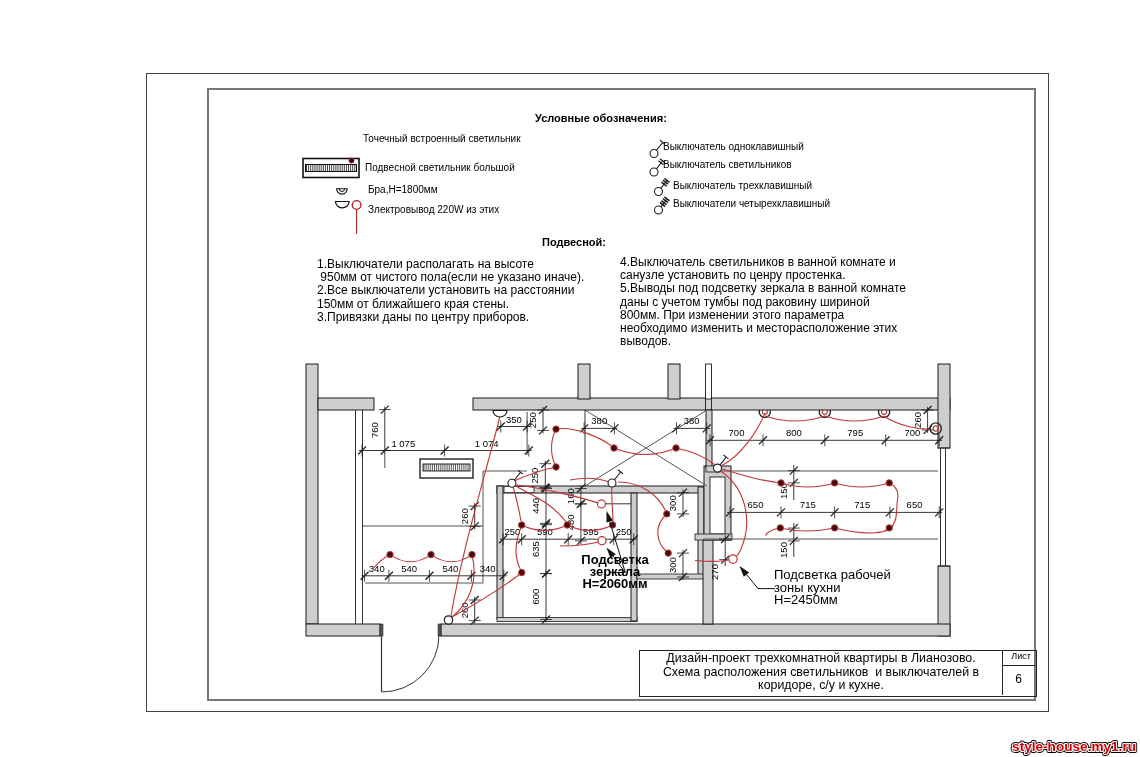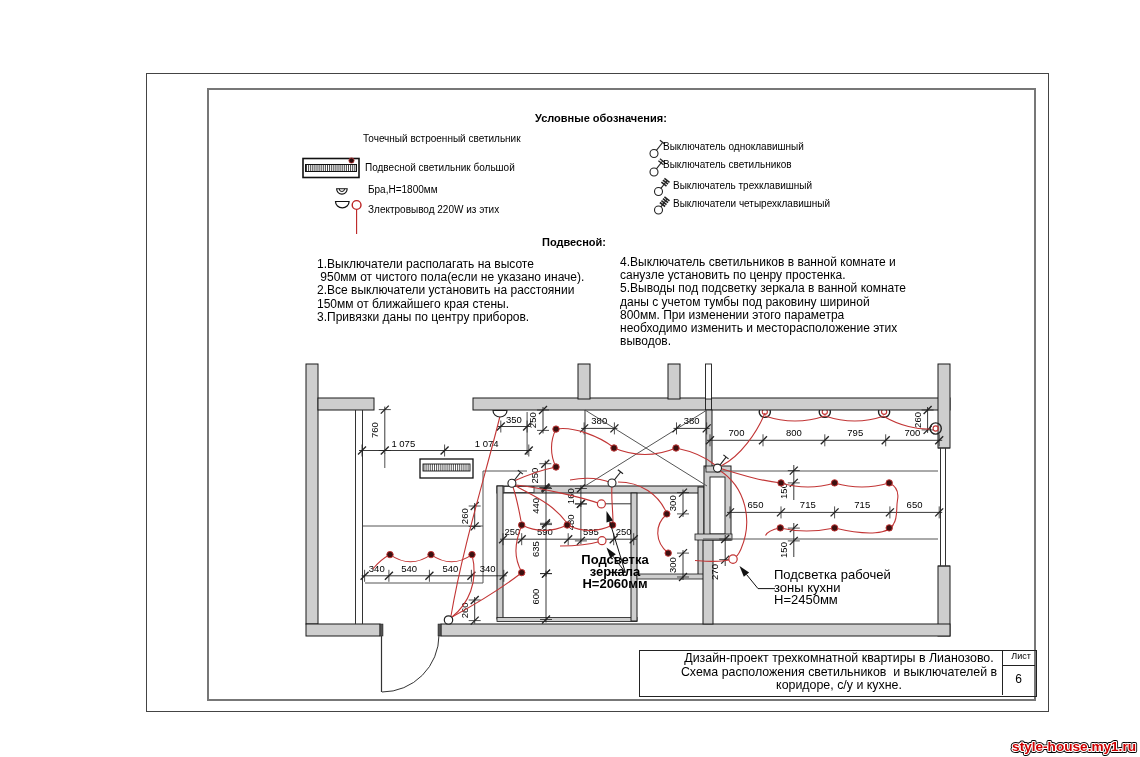--- a/index.html
+++ b/index.html
@@ -613,19 +613,19 @@
 
 <div class="t" style="left:580px;top:554px;width:70px;text-align:center;font-size:13px;font-weight:bold;line-height:12px">Подсветка<br>зеркала<br>Н=2060мм</div>
 
 <div class="t" style="left:774px;top:569px;width:100px;font-size:13px;line-height:12.6px">Подсветка рабочей<br>зоны кухни<br>Н=2450мм</div>
 
 <div class="t" style="left:639px;top:650px;width:396px;height:45px;border:1px solid #222"></div>
 <div class="t" style="left:1002px;top:650px;width:0;height:45px;border-left:1px solid #222"></div>
 <div class="t" style="left:1002px;top:665px;width:33px;border-top:1px solid #222"></div>
 <div class="t" style="left:1002px;top:651px;width:38px;text-align:center;font-size:9px">Лист</div>
 <div class="t" style="left:1002px;top:672px;width:33px;text-align:center;font-size:12px">6</div>
-<div class="t" style="left:641px;top:652px;width:396px;text-align:center;font-size:12.4px;line-height:13.6px">Дизайн-проект трехкомнатной квартиры в Лианозово.<br>Схема расположения светильников&nbsp; и выключателей в<br>коридоре, с/у и кухне.</div>
+<div class="t" style="left:641px;top:652px;width:360px;text-align:center;font-size:12.4px;line-height:13.6px">Дизайн-проект трехкомнатной квартиры в Лианозово.<br>Схема расположения светильников&nbsp; и выключателей в<br>коридоре, с/у и кухне.</div>
 
 <svg width="150" height="22" viewBox="0 0 150 22" style="position:absolute;left:988px;top:736px">
 <text x="148" y="15" text-anchor="end" font-size="13.6" font-weight="bold" fill="none" stroke="#000" stroke-width="4" stroke-linejoin="round">style-house.my1.ru</text>
 <text x="148" y="15" text-anchor="end" font-size="13.6" font-weight="bold" fill="none" stroke="#fff" stroke-width="2.2" stroke-linejoin="round">style-house.my1.ru</text>
 <text x="148" y="15" text-anchor="end" font-size="13.6" font-weight="bold" fill="#c00">style-house.my1.ru</text>
 </svg>
 
 </body></html>

